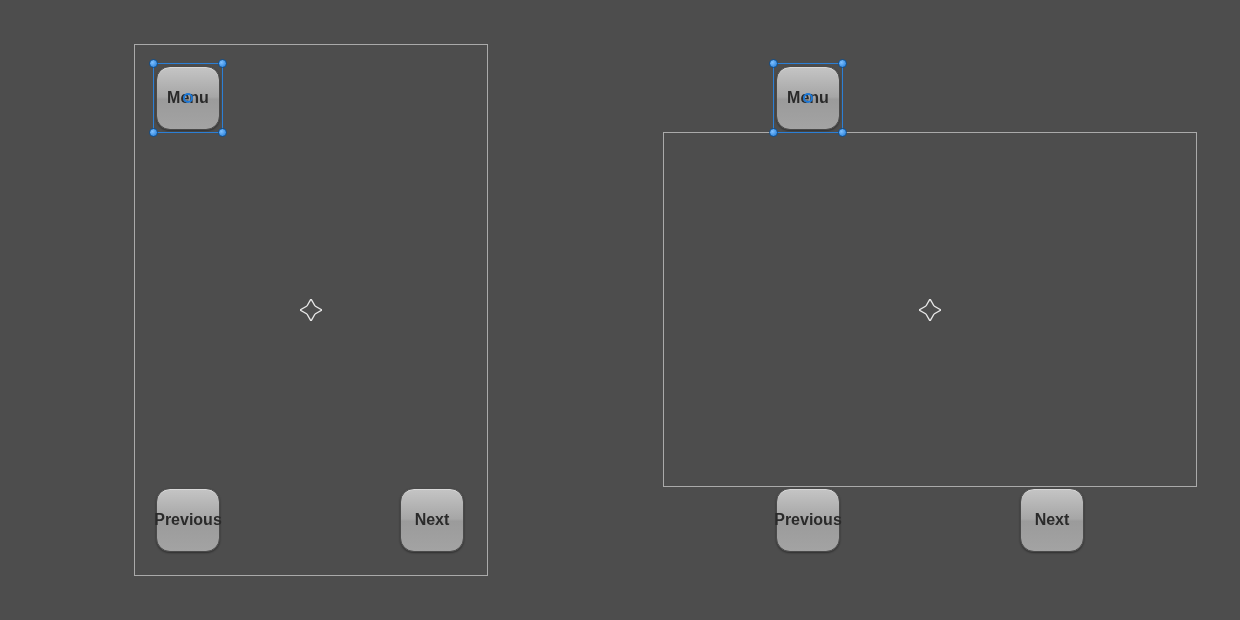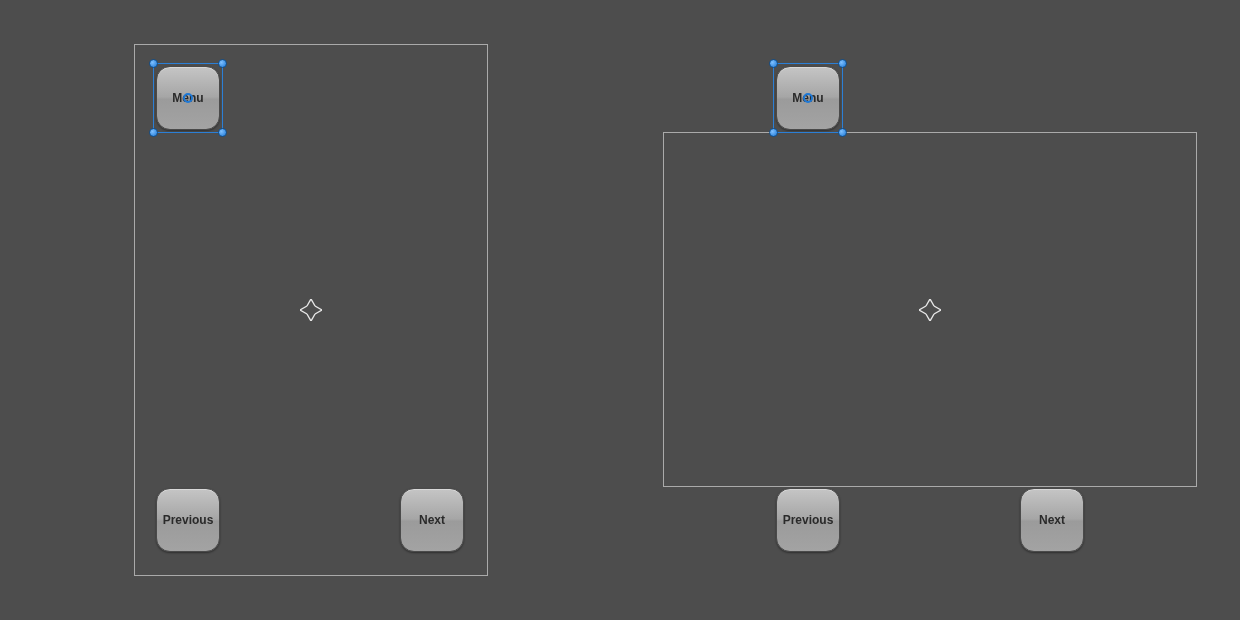--- a/index.html
+++ b/index.html
@@ -20,21 +20,21 @@
       position: absolute;
       width: 64px;
       height: 64px;
       border-radius: 14px;
       border: 1px solid #4a4a4a;
       background: linear-gradient(to bottom, #c5c5c5 0%, #a6a6a6 48%, #9b9b9b 52%, #a3a3a3 100%);
       box-shadow: inset 0 1px 0 rgba(255,255,255,0.35), 0 1px 2px rgba(0,0,0,0.4);
       display: flex;
       align-items: center;
       justify-content: center;
-      font-size: 12px;
+      font-size: 16px;
       font-weight: bold;
       color: #2a2a2a;
       cursor: pointer;
     }
     .selection-box {
       position: absolute;
       border: 1px solid #2b7fd6;
       pointer-events: none;
     }
     .handle {

